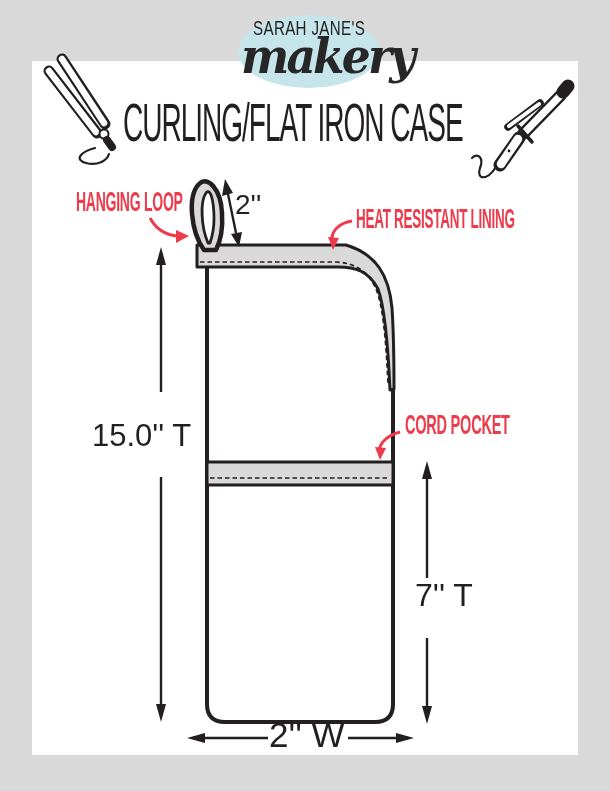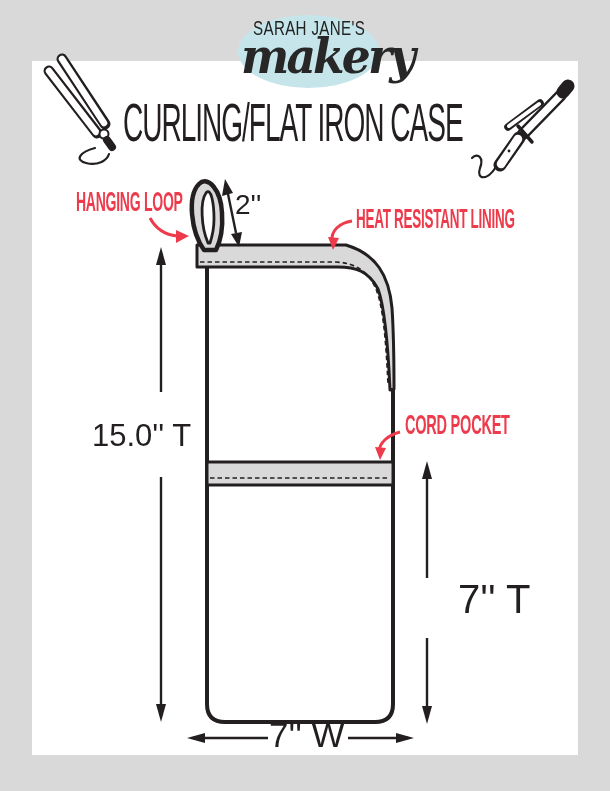--- a/index.html
+++ b/index.html
@@ -35,21 +35,21 @@
   .red-label{
     font-weight:700;color:#ed3b4c;letter-spacing:-.5px;
     transform:scaleX(.48);transform-origin:left top;font-size:28px;
   }
   .lbl-hanging{left:76px;top:188px;transform:scaleX(.50);}
   .lbl-heat{left:356px;top:205px;}
   .lbl-cord{left:405px;top:411px;transform:scaleX(.52);}
   .meas{color:#231f20;font-weight:400;}
   .m-loop{left:235px;top:191px;font-size:28px;}
   .m-height{left:92px;top:420px;font-size:31px;}
-  .m-pocket{left:415px;top:579px;font-size:40px;margin-left:43px;}
+  .m-pocket{left:415px;top:579px;font-size:32px;}
   .m-width{left:269px;top:717px;font-size:35px;}
   svg.diagram{position:absolute;left:0;top:0;}
 </style>
 </head>
 <body>
 
 <div class="page"></div>
 
 <div class="logo-oval" style="background:#c6e5ea;"></div>
 <div class="abs brand-top">SARAH JANE'S</div>
@@ -146,13 +146,13 @@
   </g>
 </svg>
 
 <div class="abs red-label lbl-hanging">HANGING LOOP</div>
 <div class="abs red-label lbl-heat">HEAT RESISTANT LINING</div>
 <div class="abs red-label lbl-cord">CORD POCKET</div>
 
 <div class="abs meas m-loop">2''</div>
 <div class="abs meas m-height">15.0'' T</div>
 <div class="abs meas m-pocket">7'' T</div>
-<div class="abs meas m-width">7'' W</div>
+<div class="abs meas m-width">2'' W</div>
 
 </body></html>

